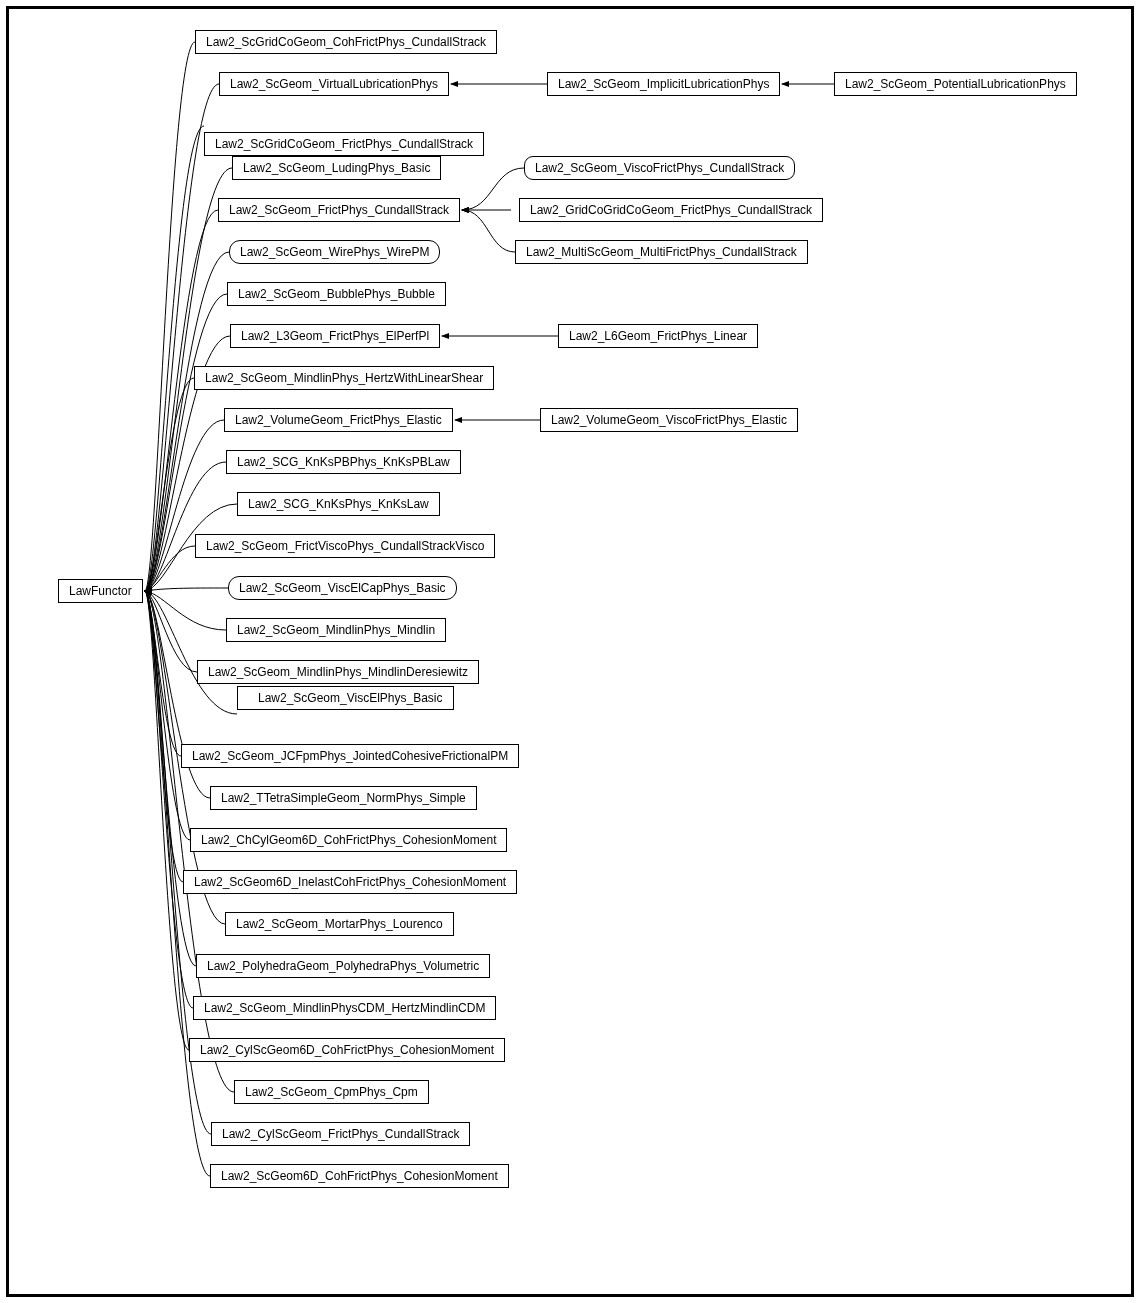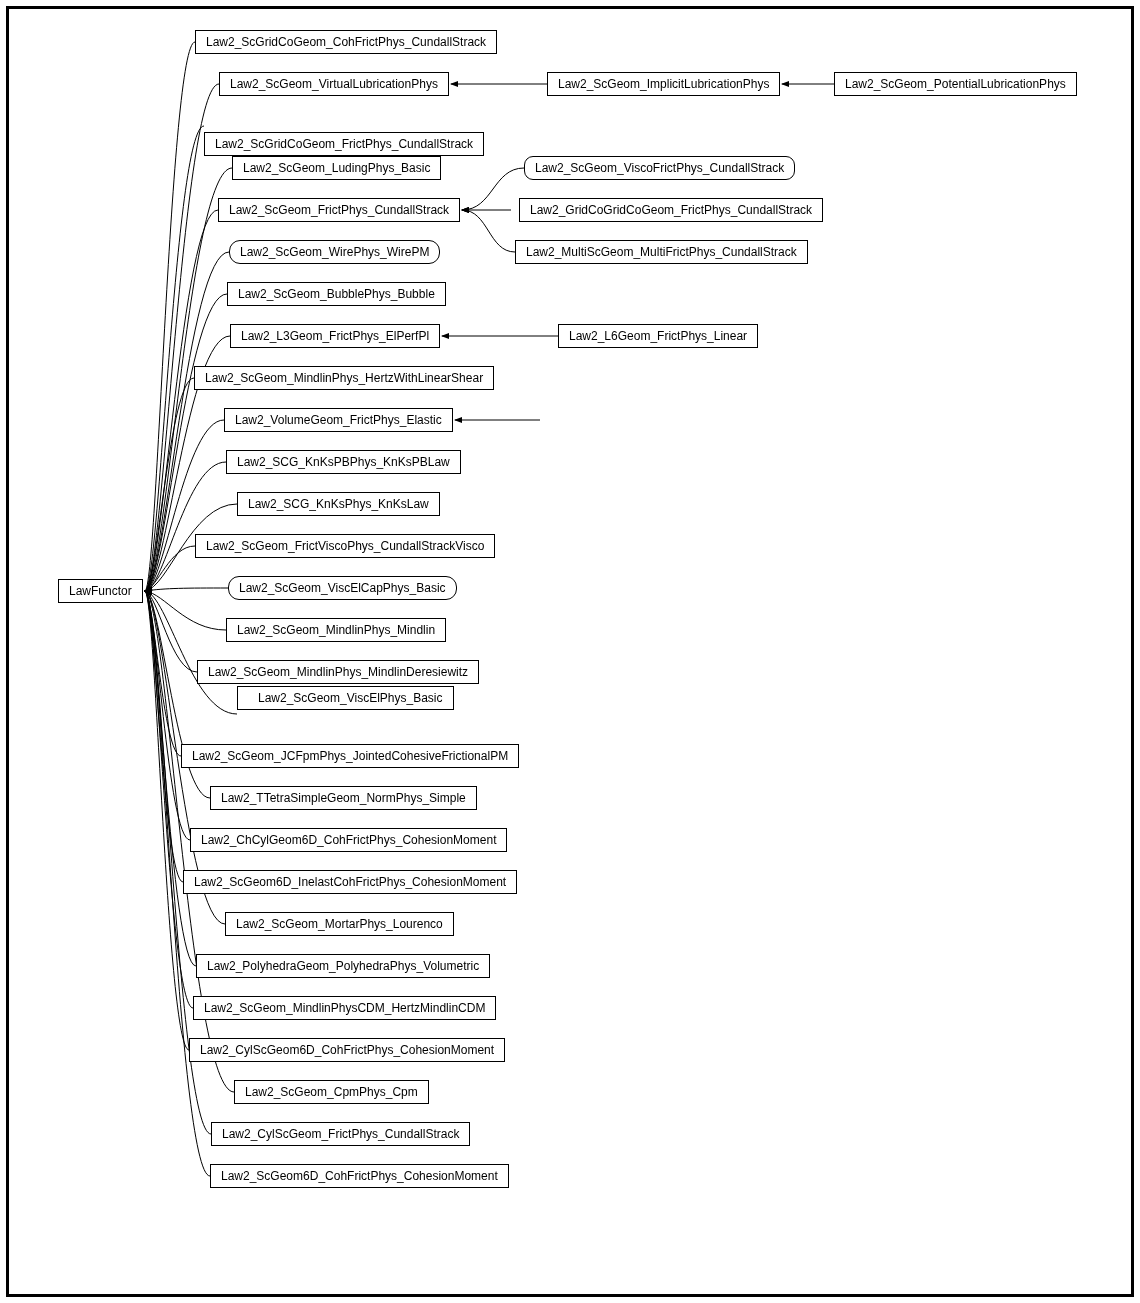--- a/index.html
+++ b/index.html
@@ -108,20 +108,21 @@
   <div class="node" id="n6" style="left:524px; top:156px;border-radius:9px;">Law2_ScGeom_ViscoFrictPhys_CundallStrack</div>
   <div class="node" id="n7" style="left:218px; top:198px;">Law2_ScGeom_FrictPhys_CundallStrack</div>
   <div class="node" id="n8" style="left:511px; top:198px;margin-left:8px;">Law2_GridCoGridCoGeom_FrictPhys_CundallStrack</div>
   <div class="node" id="n9" style="left:229px; top:240px;border-radius:11px;">Law2_ScGeom_WirePhys_WirePM</div>
   <div class="node" id="n10" style="left:515px; top:240px;">Law2_MultiScGeom_MultiFrictPhys_CundallStrack</div>
   <div class="node" id="n11" style="left:227px; top:282px;">Law2_ScGeom_BubblePhys_Bubble</div>
   <div class="node" id="n12" style="left:230px; top:324px;">Law2_L3Geom_FrictPhys_ElPerfPl</div>
   <div class="node" id="n13" style="left:558px; top:324px;">Law2_L6Geom_FrictPhys_Linear</div>
   <div class="node" id="n14" style="left:194px; top:366px;">Law2_ScGeom_MindlinPhys_HertzWithLinearShear</div>
   <div class="node" id="n15" style="left:224px; top:408px;">Law2_VolumeGeom_FrictPhys_Elastic</div>
+  <div class="node" id="n16" style="left:540px; top:408px;">Law2_VolumeGeom_ViscoFrictPhys_Elastic</div>
   <div class="node" id="n17" style="left:226px; top:450px;">Law2_SCG_KnKsPBPhys_KnKsPBLaw</div>
   <div class="node" id="n18" style="left:237px; top:492px;">Law2_SCG_KnKsPhys_KnKsLaw</div>
   <div class="node" id="n19" style="left:195px; top:534px;">Law2_ScGeom_FrictViscoPhys_CundallStrackVisco</div>
   <div class="node" id="n20" style="left:228px; top:576px;border-radius:11px;">Law2_ScGeom_ViscElCapPhys_Basic</div>
   <div class="node" id="n21" style="left:226px; top:618px;">Law2_ScGeom_MindlinPhys_Mindlin</div>
   <div class="node" id="n22" style="left:197px; top:660px;">Law2_ScGeom_MindlinPhys_MindlinDeresiewitz</div>
   <div class="node" id="n23" style="left:237px; top:686px;padding-left:20px;">Law2_ScGeom_ViscElPhys_Basic</div>
   <div class="node" id="n24" style="left:181px; top:744px;">Law2_ScGeom_JCFpmPhys_JointedCohesiveFrictionalPM</div>
   <div class="node" id="n25" style="left:210px; top:786px;">Law2_TTetraSimpleGeom_NormPhys_Simple</div>
   <div class="node" id="n26" style="left:190px; top:828px;">Law2_ChCylGeom6D_CohFrictPhys_CohesionMoment</div>

